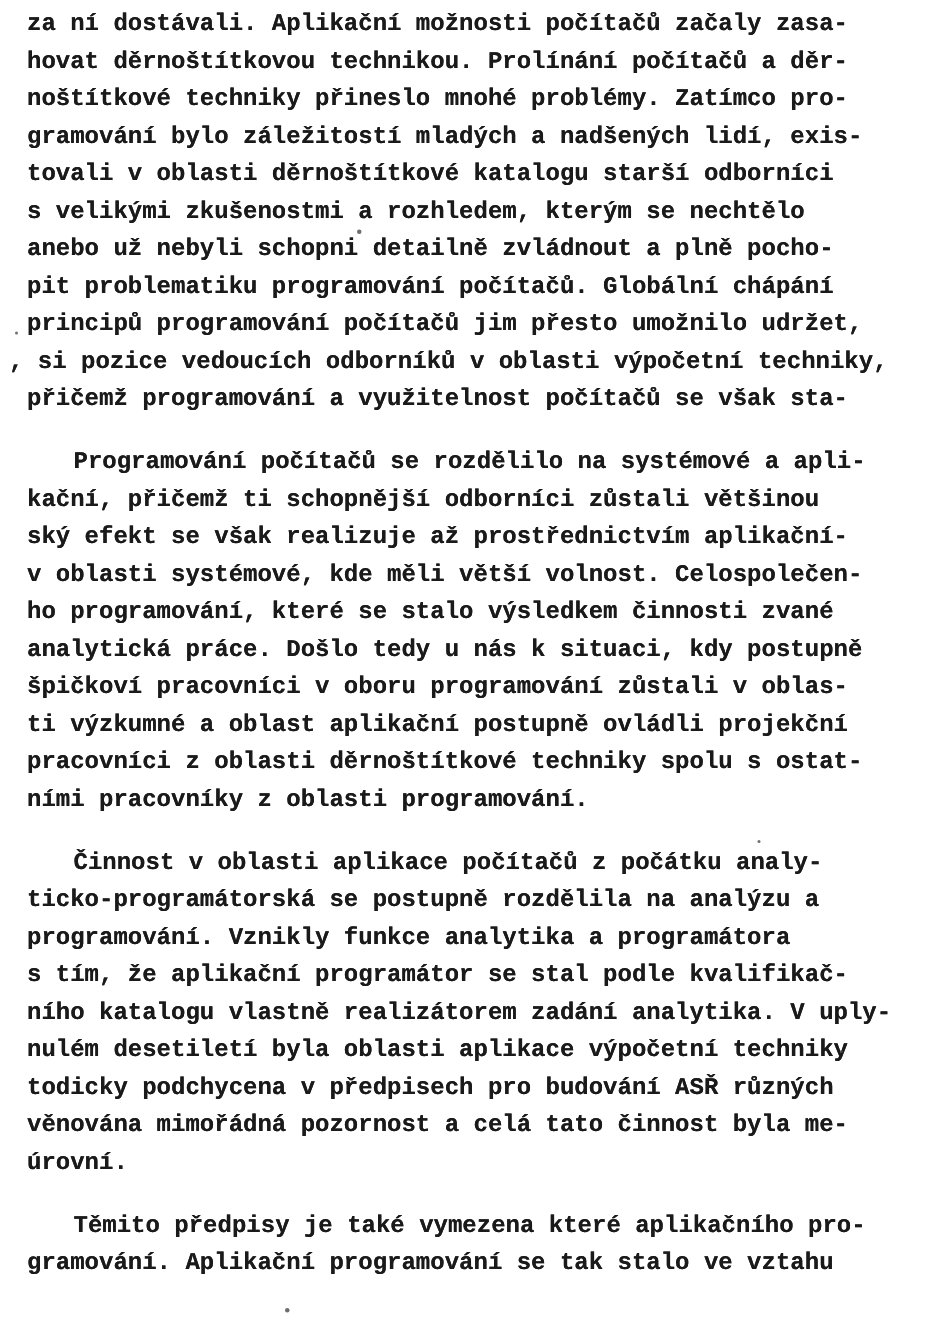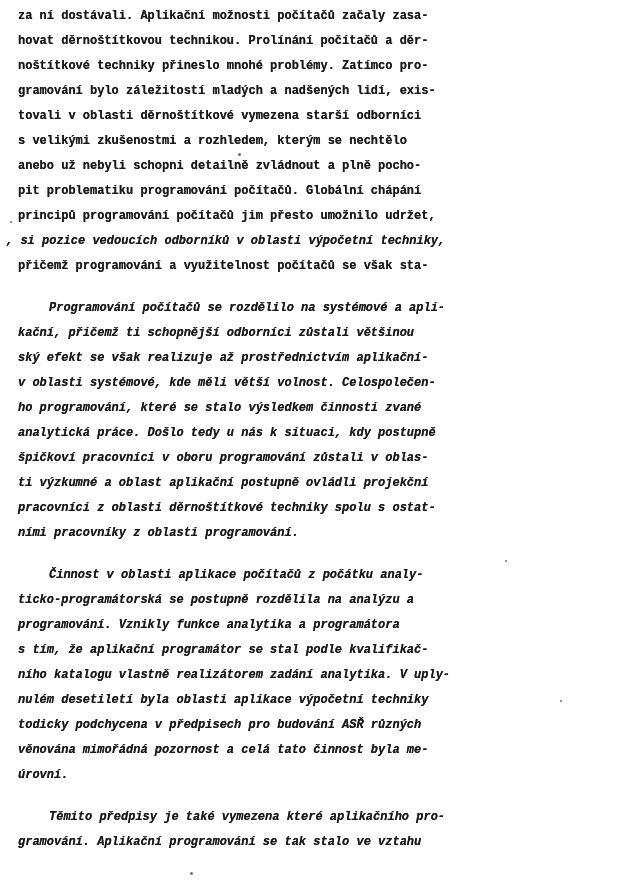--- a/index.html
+++ b/index.html
@@ -13,57 +13,57 @@
     overflow: hidden;
     position: relative;
     font-family: "Liberation Mono", "DejaVu Sans Mono", monospace;
   }
   .page {
     position: absolute;
     top: 4px;
     left: 18px;
     right: 6px;
     color: #1a1a1a;
-    font-size: 12px;
+    font-size: 16px;
     font-weight: bold;
     line-height: 25px;
     letter-spacing: 0px;
     text-shadow: 0 0 0.4px #333;
   }
   .para { margin: 0; }
-  .para + .para { margin-top: 17px; font-style: italic; }
+  .para + .para { margin-top: 17px; }
   .ln {
     white-space: pre;
     height: 25px;
   }
   
   .ln.ind { padding-left: 31px; }
   
-  .ln.hang { margin-left: -12px; font-style: italic; }
+  .ln.hang { margin-left: -12px; }
   
   .speck {
     position: absolute;
     background: #4a4a4a;
     border-radius: 50%;
     width: 3px;
     height: 3px;
     opacity: 0.8;
   }
 </style>
 </head>
 <body>
 
 <div class="page">
 
   <div class="para">
     <div class="ln">za ní dostávali. Aplikační možnosti počítačů začaly zasa-</div>
     <div class="ln">hovat děrnoštítkovou technikou. Prolínání počítačů a děr-</div>
     <div class="ln">noštítkové techniky přineslo mnohé problémy. Zatímco pro-</div>
     <div class="ln">gramování bylo záležitostí mladých a nadšených lidí, exis-</div>
-    <div class="ln">tovali v oblasti děrnoštítkové vymezena starší odborníci</div>
+    <div class="ln">tovali v oblasti děrnoštítkové katalogu starší odborníci</div>
     <div class="ln">s velikými zkušenostmi a rozhledem, kterým se nechtělo</div>
     <div class="ln">anebo už nebyli schopni detailně zvládnout a plně pocho-</div>
     <div class="ln">pit problematiku programování počítačů. Globální chápání</div>
     <div class="ln">principů programování počítačů jim přesto umožnilo udržet,</div>
     <div class="ln hang">, si pozice vedoucích odborníků v oblasti výpočetní techniky,</div>
     <div class="ln">přičemž programování a využitelnost počítačů se však sta-</div>
   </div>
 
   <div class="para">
     <div class="ln ind">Programování počítačů se rozdělilo na systémové a apli-</div>

